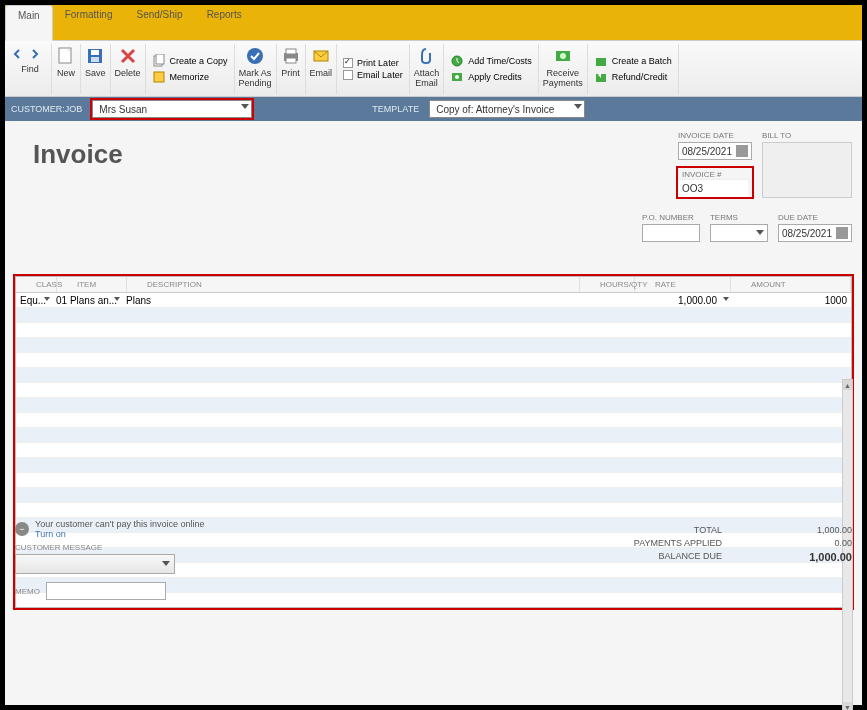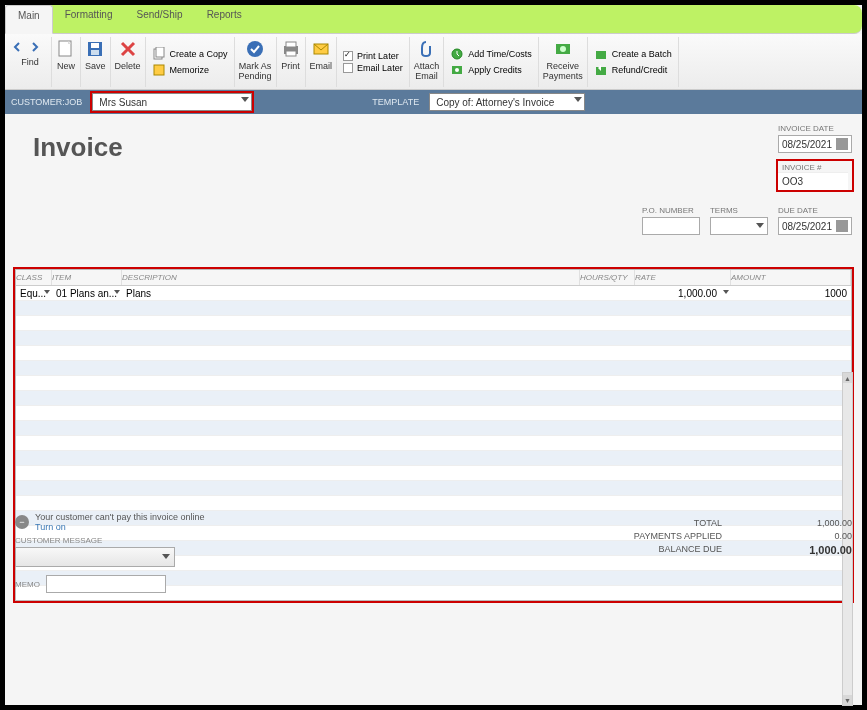--- a/index.html
+++ b/index.html
@@ -1,19 +1,19 @@
 <!DOCTYPE html>
 <html><head>
 <meta charset="utf-8">
 <style>
 * { box-sizing: border-box; margin: 0; padding: 0; font-family: Arial, sans-serif; }
 body { background: #000; width: 867px; height: 710px; overflow: hidden; }
 .app { background: #f5f5f5; width: 857px; height: 700px; margin: 5px; position: relative; }
 
-.tabs { display: flex; background: #bef264; border-bottom: 1px solid #ccc; height: 29px; font-size: 10px; border-radius: 8px; }
+.tabs { display: flex; background: #eab308; border-bottom: 1px solid #ccc; height: 36px; font-size: 10px; }
 .tab { padding: 4px 12px; cursor: pointer; color: #555; }
 .tab.active { background: #f5f5f5; border: 1px solid #ccc; border-bottom: 1px solid #f5f5f5; border-radius: 3px 3px 0 0; margin-bottom: -1px; }
 
 .toolbar { display: flex; background: linear-gradient(#fafafa,#ececec); padding: 3px 4px; border-bottom: 1px solid #ccc; height: 56px; align-items: flex-start; gap: 0; }
 .tgroup { display: flex; flex-direction: column; align-items: center; padding: 2px 4px; border-right: 1px solid #ddd; height: 50px; justify-content: flex-start; }
 .ticon { display: flex; gap: 2px; align-items: center; }
 .tlabel { font-size: 9px; color: #333; margin-top: 2px; text-align: center; line-height: 10px; }
 .arr { display: inline-block; width: 16px; height: 16px; }
 .vgroup { display: flex; flex-direction: column; gap: 2px; padding: 2px 6px; border-right: 1px solid #ddd; height: 50px; justify-content: center; font-size: 9px; }
 .vitem { display: flex; align-items: center; gap: 4px; white-space: nowrap; }
@@ -37,21 +37,21 @@
 .calicon { width: 12px; height: 12px; background: #999; }
 .invno { background: #fff; border: 1px solid #aaa; height: 18px; padding: 0 4px; font-size: 10px; color: #333; width: 70px; display: flex; align-items: center; }
 .billto { background: #efefef; border: 1px solid #ccc; width: 90px; height: 56px; }
 
 .hdr2 { position: absolute; right: 10px; top: 92px; display: flex; gap: 10px; font-size: 8px; color: #777; }
 .sel { background: #fff; border: 1px solid #aaa; height: 18px; width: 58px; position: relative; }
 .sel .dd { position: absolute; right: 3px; top: 5px; border-left: 4px solid transparent; border-right: 4px solid transparent; border-top: 5px solid #555; }
 
 .grid-wrap { margin: 106px 0 0 0; outline: 2px solid #c00; border: 1px solid #bbb; background: #fff; }
 .ghead { display: flex; background: #f6f6f6; border-bottom: 1px solid #ccc; height: 16px; font-size: 8px; color: #888; }
-.gh { padding: 3px 0; border-right: 1px solid #e0e0e0; text-transform: uppercase; font-style: italic; }
+.gh { padding: 3px 20px; border-right: 1px solid #e0e0e0; text-transform: uppercase; }
 .grow { display: flex; height: 15px; border-bottom: 1px solid #eee; font-size: 10px; align-items: center; position: relative; }
 .grow.alt { background: #eaf0f7; }
 .gc { padding: 0 4px; height: 100%; display: flex; align-items: center; }
 .cddl { position: relative; }
 .cddl .dd { position: absolute; right: 2px; top: 4px; border-left: 3px solid transparent; border-right: 3px solid transparent; border-top: 4px solid #555; }
 .ra { justify-content: flex-end; }
 
 .c-class { width: 36px; }
 .c-item { width: 70px; }
 .c-desc { flex: 1; }
@@ -245,20 +245,24 @@
       <div class="fld">
         <div class="flabel">INVOICE DATE</div>
         <div class="dateinp">
             <span>08/25/2021</span>
             <span class="calicon"></span>
           </div>
         <div class="hl-red" style="margin-top:6px; padding:0;">
           <div class="flabel" style="padding:2px 4px 0 4px">INVOICE #</div>
           <div class="invno" style="border:none;border-top:1px solid #eee">OO3</div>
         </div>
+      </div>
+      <div class="fld">
+        <div class="flabel">BILL TO</div>
+        <div class="billto"></div>
       </div>
     </div>
 
     <div class="hdr2">
       <div class="fld">
           <div class="flabel">P.O. NUMBER</div>
           <div class="sel"></div>
         </div>
       <div class="fld">
           <div class="flabel">TERMS</div>

